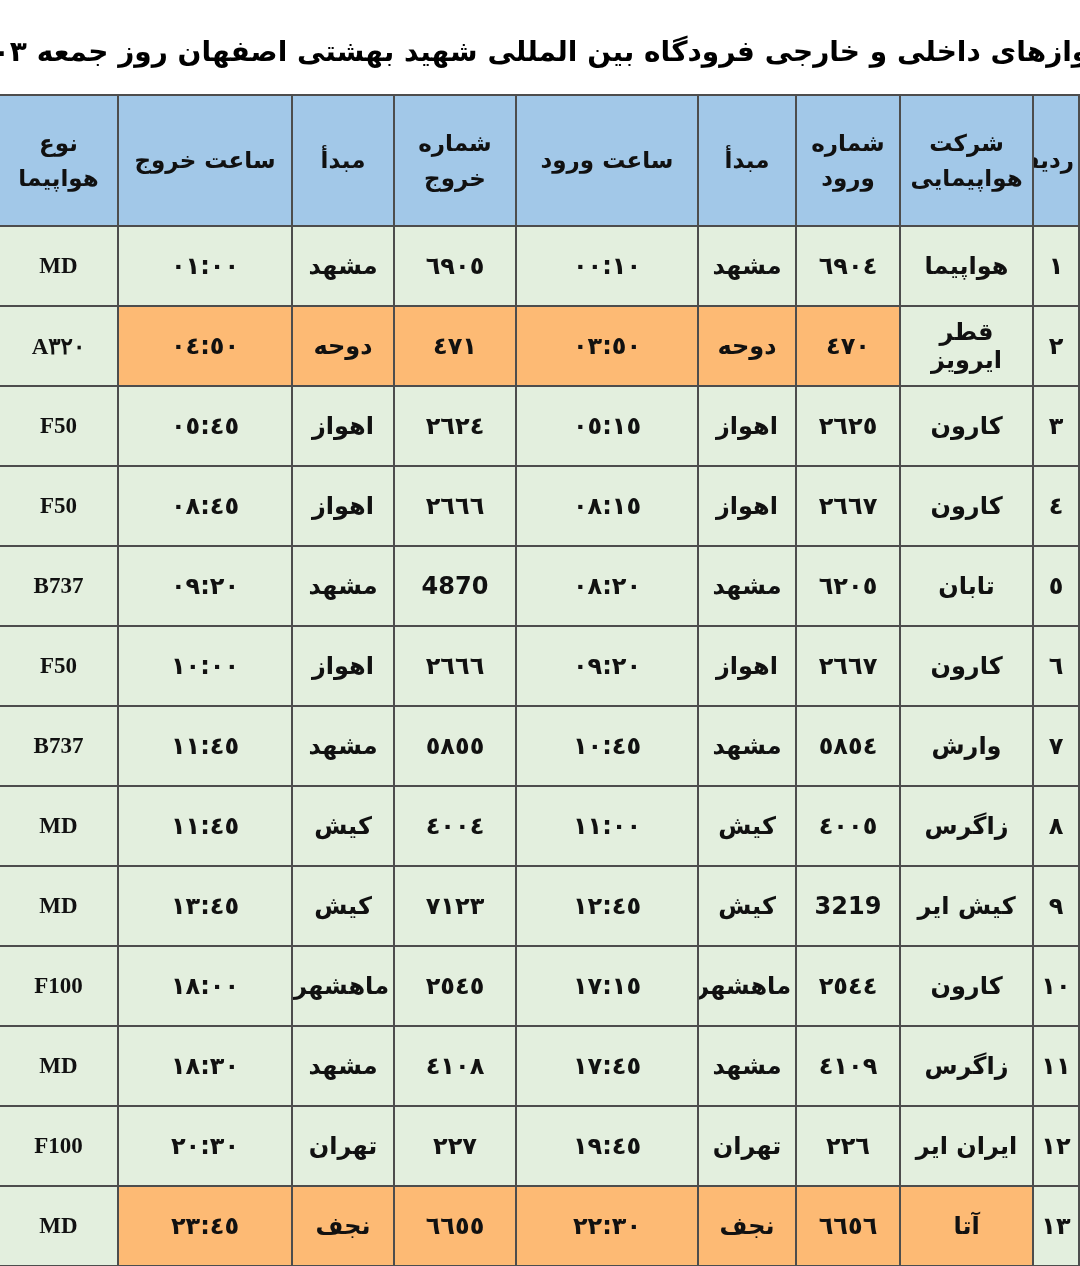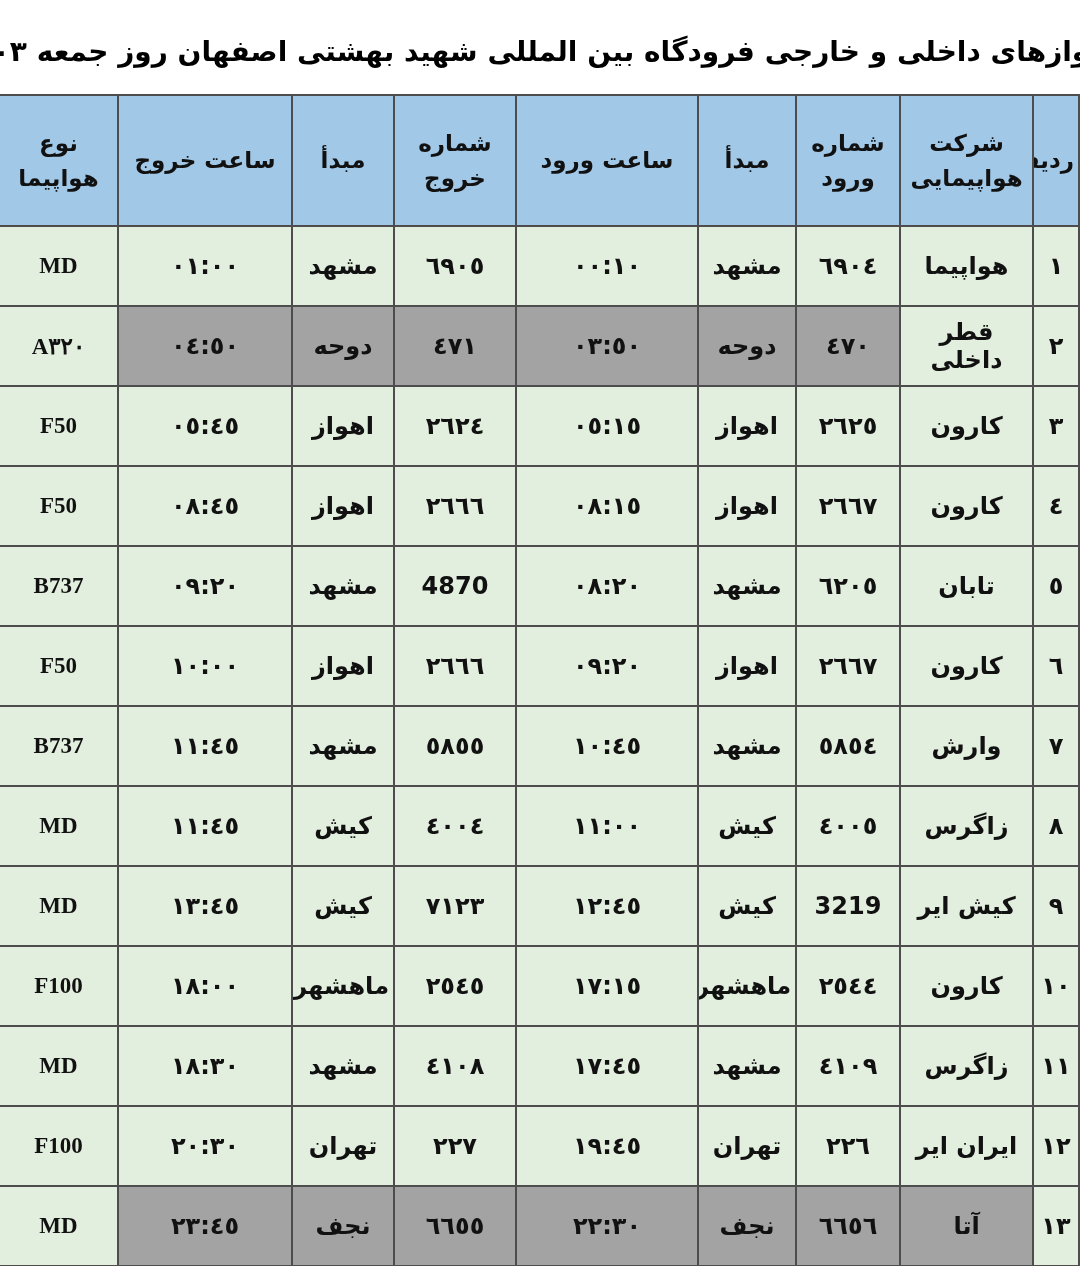--- a/index.html
+++ b/index.html
@@ -61,21 +61,21 @@
     background: #a2c8e8;
     font-size: 23px;
     white-space: pre-line;
     line-height: 1.5;
   }
   table.flights tbody tr { height: 80px; }
   table.flights tbody td {
     background: #e3efde;
     font-size: 24px;
   }
-  table.flights tbody td.hl { background: #a3a3a3; }
+  table.flights tbody td.hl { background: #fdba74; }
   table.flights tbody td.latin {
     font-family: "Liberation Serif", "DejaVu Serif", serif;
     font-size: 23px;
   }
 </style>
 </head>
 <body>
 
 <div class="page">
   <div class="title-bar">
@@ -117,21 +117,21 @@
           <td>٦٩٠٤</td>
           <td>مشهد</td>
           <td>٠٠:١٠</td>
           <td>٦٩٠٥</td>
           <td>مشهد</td>
           <td>٠١:٠٠</td>
           <td class="latin">MD</td>
         </tr>
         <tr>
           <td>٢</td>
-          <td>قطر داخلی</td>
+          <td>قطر ایرویز</td>
           <td class="hl">٤٧٠</td>
           <td class="hl">دوحه</td>
           <td class="hl">٠٣:٥٠</td>
           <td class="hl">٤٧١</td>
           <td class="hl">دوحه</td>
           <td class="hl">٠٤:٥٠</td>
           <td class="latin">A٣٢٠</td>
         </tr>
         <tr>
           <td>٣</td>

